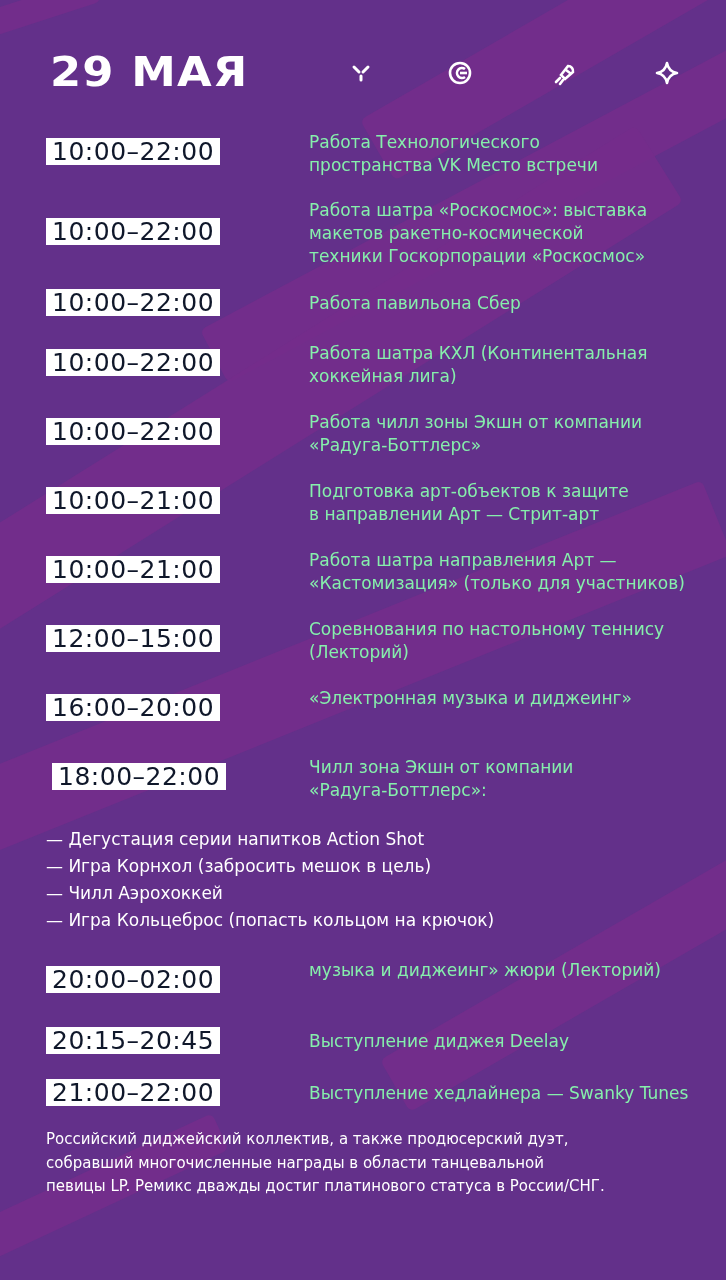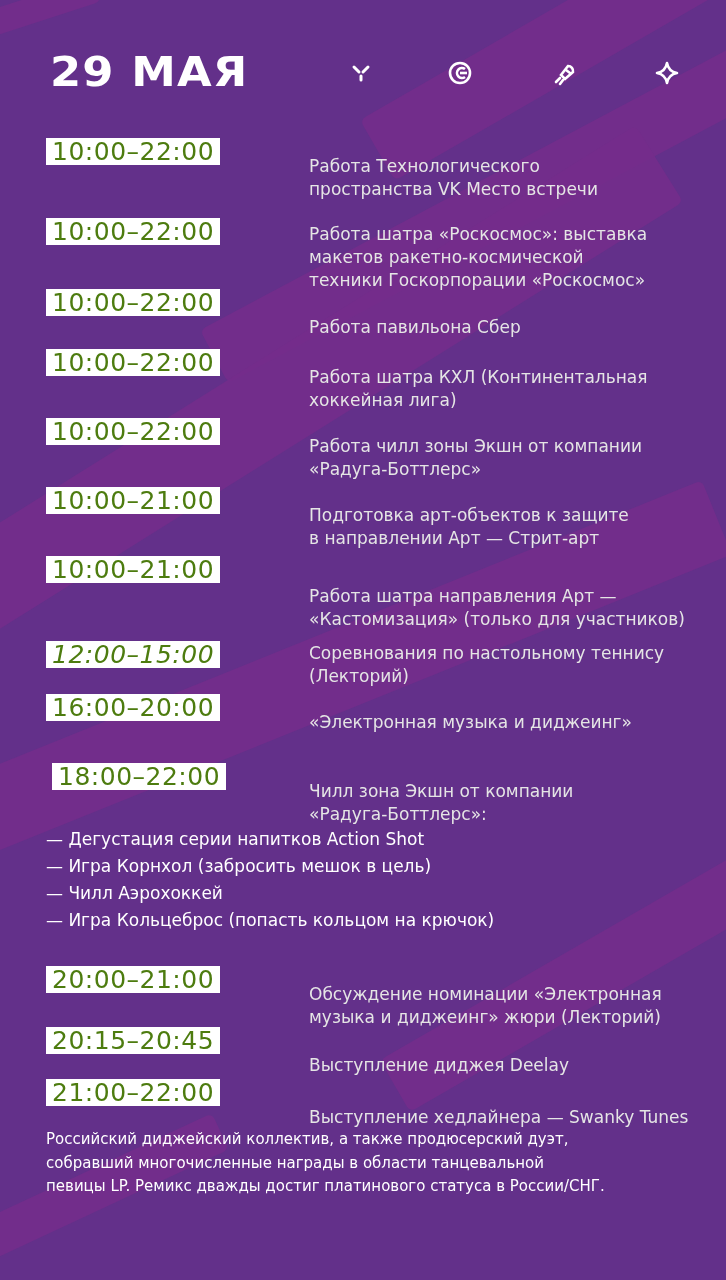--- a/index.html
+++ b/index.html
@@ -31,32 +31,31 @@
     transform: scaleX(1.12);
     transform-origin: left center;
   }
   .icons { position: absolute; top: 10px; left: 298px; width: 340px; height: 26px; }
   .icon { position: absolute; top: 0; width: 26px; height: 26px; }
   .icon svg { width: 26px; height: 26px; display: block; }
 
   .row { position: absolute; left: 0; width: 726px; }
   .badge {
     position: absolute; left: 46px;
-    background: #ffffff; color: #4d7c0f;
+    background: #ffffff; color: #0f172a;
     font-family: "DejaVu Sans", sans-serif;
     font-size: 25px; line-height: 27px; height: 27px;
     padding: 0 6px;
     letter-spacing: 0.5px;
     white-space: nowrap;
   }
   .desc {
     position: absolute; left: 309px; width: 410px;
     font-size: 17px; line-height: 23px;
-    color: #e5e5e5;
-    margin-top: 24px;
+    color: #86efac;
   }
   .bullets {
     position: absolute; left: 46px; top: 826px; width: 660px;
     font-size: 17px; line-height: 27px;
   }
   .bullet { white-space: nowrap; }
   .footer {
     position: absolute; left: 46px; top: 1128px; width: 672px;
     font-size: 15px; line-height: 23.5px;
   }
@@ -154,28 +153,28 @@
 <div class="row" style="top:480px;">
   <div class="badge" style="top:7px;">10:00–21:00</div>
   <div class="desc" style="top:0;">
     <div>Подготовка арт-объектов к защите</div>
     <div>в направлении Арт — Стрит-арт</div>
   </div>
 </div>
 
 <div class="row" style="top:549px;">
   <div class="badge" style="top:7px;">10:00–21:00</div>
-  <div class="desc" style="top:12px;">
+  <div class="desc" style="top:0;">
     <div>Работа шатра направления Арт —</div>
     <div>«Кастомизация» (только для участников)</div>
   </div>
 </div>
 
 <div class="row" style="top:618px;">
-  <div class="badge" style="top:23px;font-style:italic;">12:00–15:00</div>
+  <div class="badge" style="top:7px;">12:00–15:00</div>
   <div class="desc" style="top:0;">
     <div>Соревнования по настольному теннису</div>
     <div>(Лекторий)</div>
   </div>
 </div>
 
 <div class="row" style="top:687px;">
   <div class="badge" style="top:7px;">16:00–20:00</div>
   <div class="desc" style="top:0;">
     <div>«Электронная музыка и диджеинг»</div>
@@ -191,23 +190,22 @@
 </div>
 
 <div class="bullets">
   <div class="bullet">— Дегустация серии напитков Action Shot</div>
   <div class="bullet">— Игра Корнхол (забросить мешок в цель)</div>
   <div class="bullet">— Чилл Аэрохоккей</div>
   <div class="bullet">— Игра Кольцеброс (попасть кольцом на крючок)</div>
 </div>
 
 <div class="row" style="top:959px;">
-  <div class="badge" style="top:7px;">20:00–21:00</div>
-  <div class="desc" style="top:0;">
-    <div>Обсуждение номинации «Электронная</div>
+  <div class="badge" style="top:7px;">20:00–02:00</div>
+  <div class="desc" style="top:0;">
     <div>музыка и диджеинг» жюри (Лекторий)</div>
   </div>
 </div>
 
 <div class="row" style="top:1030px;">
   <div class="badge" style="top:-3px;text-align:center;">20:15–20:45</div>
   <div class="desc" style="top:0;">
     <div>Выступление диджея Deelay</div>
   </div>
 </div>

